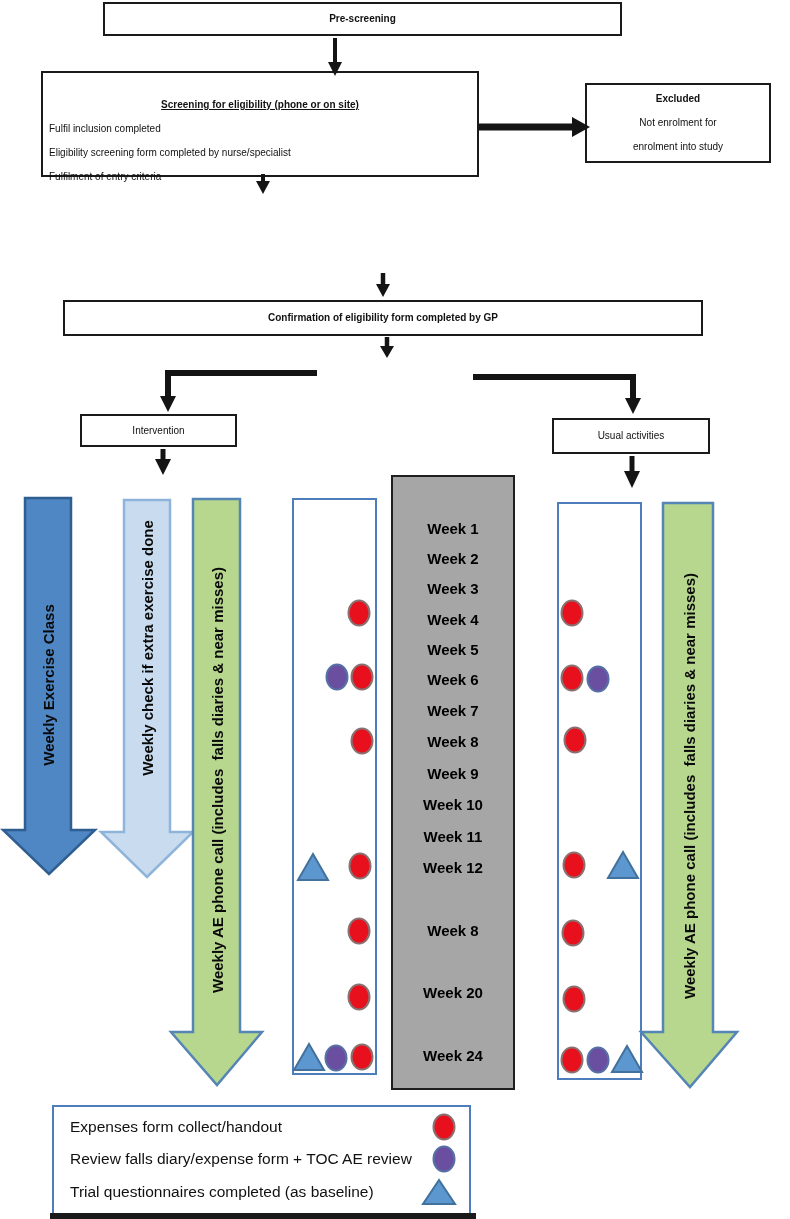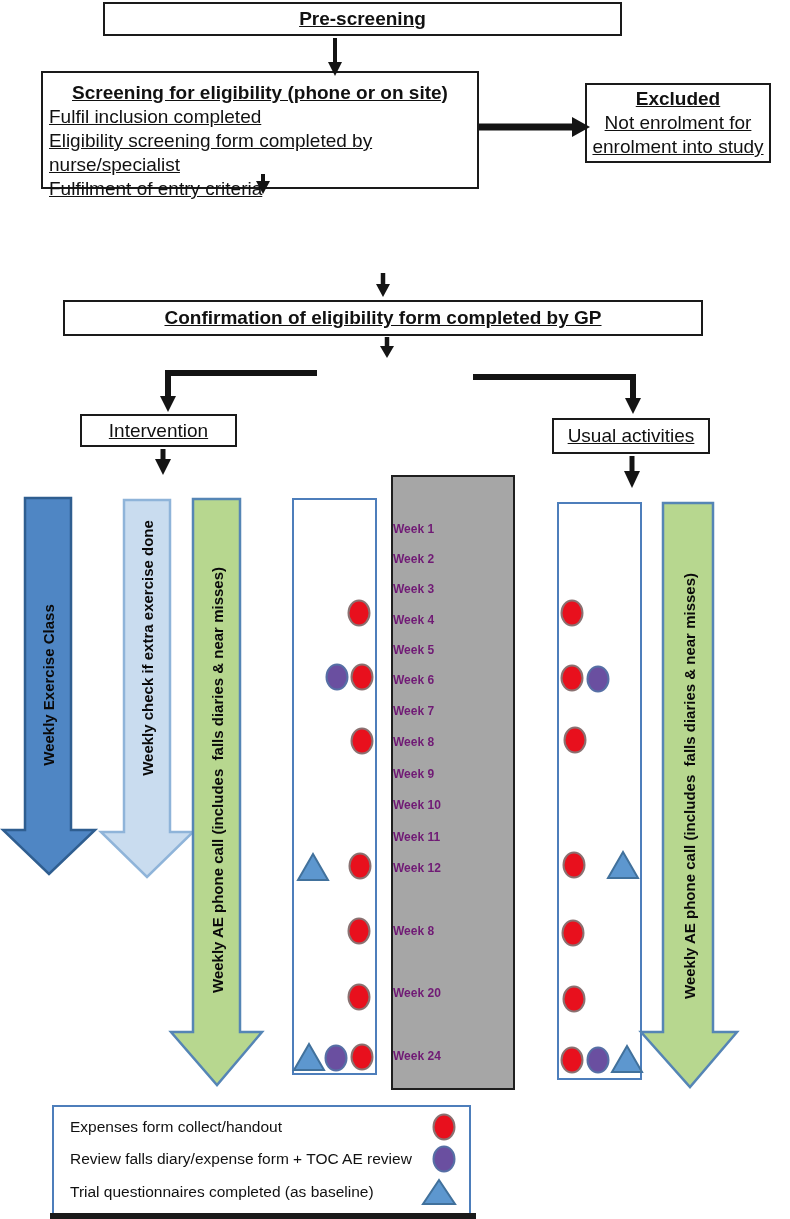--- a/index.html
+++ b/index.html
@@ -1,30 +1,30 @@
 <!DOCTYPE html>
 <html style="--exercise_fill: #4f86c4; --exercise_stroke: #2f5e90; --check_fill: #c9dcef; --check_stroke: #8fb4d9; --ae_fill: #b7d78f; --ae_stroke: #5585b5; --weeks_fill: #a6a6a6; --panel_stroke: #4d7ebb; --red_fill: #e8101d; --red_stroke: #8a7171; --purple_fill: #6a4fa0; --purple_stroke: #566fa5; --tri_fill: #5d97cf; --tri_stroke: #41719c; --line: #141414;"><head>
 <meta charset="utf-8">
 <style>
   html,body{margin:0;padding:0;background:#fff;}
   .stage{position:relative;width:790px;height:1219px;background:#fff;overflow:hidden;
          font-family:"Liberation Sans",sans-serif;color:#111;}
   
   .fbox{position:absolute;background:#fff;border:2px solid #1a1a1a;box-sizing:border-box;
-        font-size:19px;line-height:24px;z-index:1;text-decoration:underline;}
+        font-size:10px;line-height:24px;z-index:1;}
   .fbox .ttl{font-weight:bold;text-align:center;}
   .fbox .u{text-decoration:underline;}
   .center-flex{display:flex;align-items:center;justify-content:center;text-align:center;}
   .bold{font-weight:bold;}
   
   .panel{position:absolute;box-sizing:border-box;z-index:1;}
   .panel.white{background:#fff;border:2px solid var(--panel_stroke);}
   .panel.grey{background:var(--weeks_fill);border:2px solid #1f1f1f;}
-  .wk{position:absolute;left:0;width:100%;font-weight:bold;font-size:12px;
-      height:20px;line-height:20px;color:#701a75;}
+  .wk{position:absolute;left:0;width:100%;text-align:center;font-weight:bold;font-size:15px;
+      height:20px;line-height:20px;color:#000000;}
   
   svg.layer{position:absolute;left:0;top:0;z-index:2;}
   .conn{stroke:var(--line);fill:none;}
   .connhead{fill:var(--line);stroke:none;}
   .shape-exercise{fill:var(--exercise_fill);stroke:var(--exercise_stroke);stroke-width:2.5;}
   .shape-check{fill:var(--check_fill);stroke:var(--check_stroke);stroke-width:2.5;}
   .shape-ae{fill:var(--ae_fill);stroke:var(--ae_stroke);stroke-width:2.5;}
   .m-red{fill:var(--red_fill);stroke:var(--red_stroke);stroke-width:2;}
   .m-purple{fill:var(--purple_fill);stroke:var(--purple_stroke);stroke-width:2;}
   .m-tri{fill:var(--tri_fill);stroke:var(--tri_stroke);stroke-width:2;}
@@ -40,21 +40,21 @@
 </style>
 </head>
 <body>
 
 <div class="stage">
 
   <div class="fbox center-flex bold" style="left:103px;top:2px;width:519px;height:34px;">
     <span>Pre-screening</span>
   </div>
 
-  <div class="fbox" style="left:41px;top:71px;width:438px;height:118px;padding:8px 6px;line-height:24px;">
+  <div class="fbox" style="left:41px;top:71px;width:438px;height:106px;padding:20px 6px;line-height:24px;">
     <div class="ttl u">Screening for eligibility (phone or on site)</div>
     <div>Fulfil inclusion completed</div>
     <div>Eligibility screening form completed by nurse/specialist</div>
     <div>Fulfilment of entry criteria</div>
   </div>
 
   <div class="fbox" style="left:585px;top:83px;width:186px;height:80px;text-align:center;padding-top:2px;">
     <div class="ttl">Excluded</div>
     <div>Not enrolment for</div>
     <div>enrolment into study</div>

